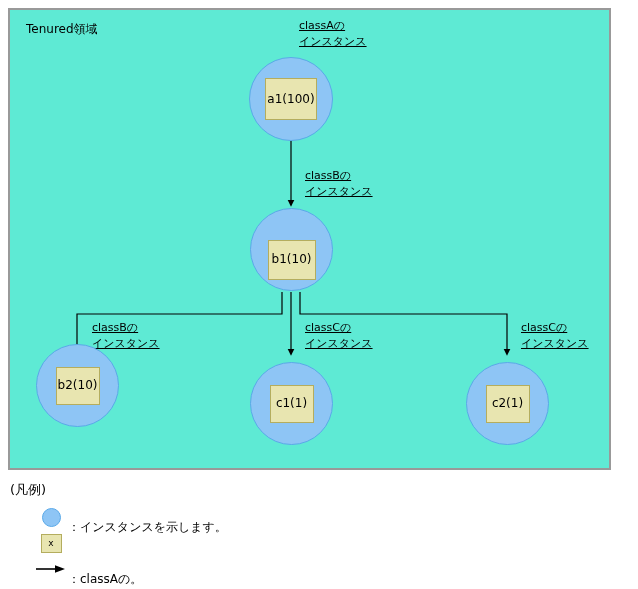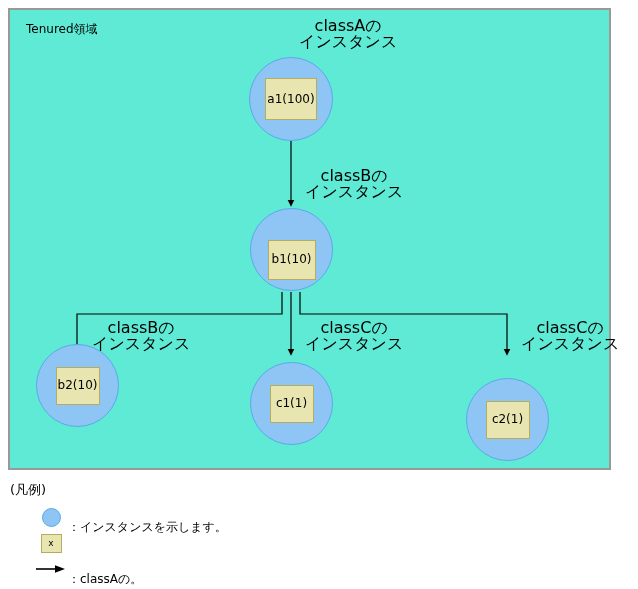--- a/index.html
+++ b/index.html
@@ -62,24 +62,25 @@
     font-size: 12px;
     white-space: nowrap;
   }
   .node-a .membox { width: 52px; height: 42px; }
   .node-b .membox { width: 48px; height: 40px; margin-top: 20px; }
   .node-s .membox { width: 44px; height: 38px; }
 
   
   .edge-label {
     position: absolute;
-    font-size: 16px;
+    font-size: 11px;
     line-height: 16px;
     white-space: nowrap;
-    text-align: center;
+    text-align: left;
+    text-decoration: underline;
   }
   .edge-label .l2 { display: block; }
 
   
   #connectors {
     position: absolute;
     left: 0; top: 0;
     width: 638px;
     height: 589px;
     pointer-events: none;
@@ -228,21 +229,21 @@
     </div>
   </div>
 
   <div class="node node-s" style="left:250px; top:362px; width:83px; height:83px;">
     <div class="membox">
       <span>c1</span>
       <span>(1)</span>
     </div>
   </div>
 
-  <div class="node node-s" style="left:466px; top:378px; width:83px; height:83px;">
+  <div class="node node-s" style="left:466px; top:362px; width:83px; height:83px;">
     <div class="membox">
       <span>c2</span>
       <span>(1)</span>
     </div>
   </div>
 
   <div class="legend">
     <div class="legend-title">(凡例)</div>
 
     <div class="legend-row legend-row-1">

